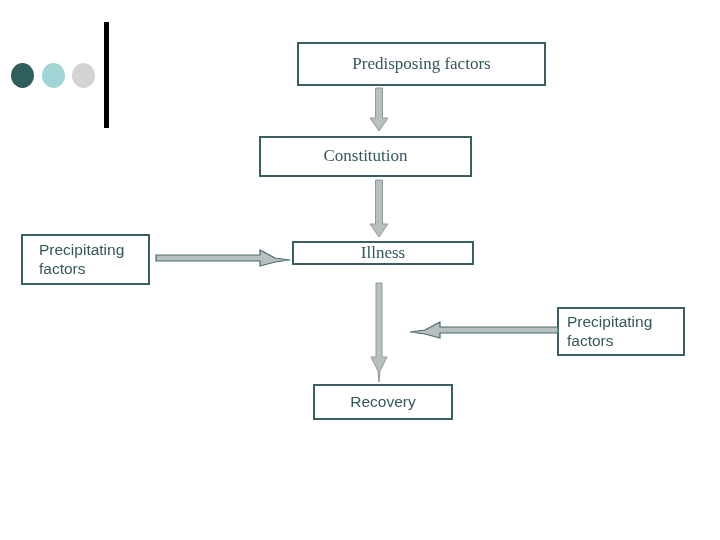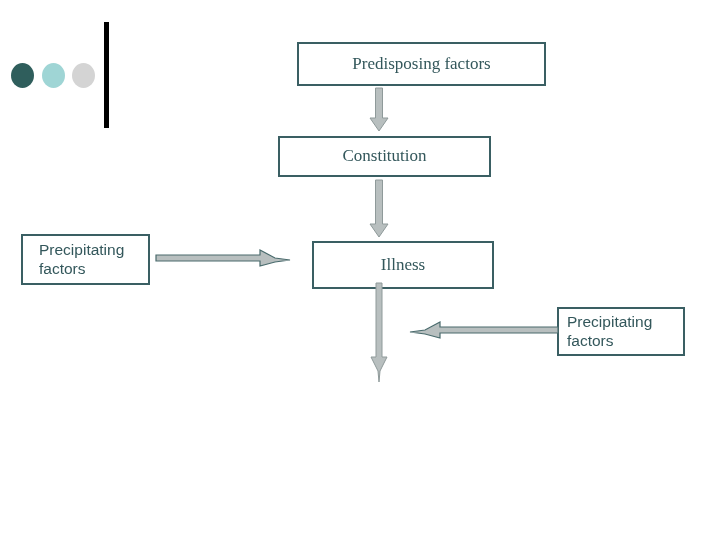--- a/index.html
+++ b/index.html
@@ -77,42 +77,45 @@
     <div class="deco-dot" style="left:11px; top:63px; width:23px; height:25px; background:#2f5e5c;"></div>
     <div class="deco-dot" style="left:42px; top:63px; width:23px; height:25px; background:#9fd5d5;"></div>
     <div class="deco-dot" style="left:72px; top:63px; width:23px; height:25px; background:#d4d4d4;"></div>
     <div class="deco-bar" style="left:104px; top:22px; width:5px; height:106px; background:#000000;"></div>
   </div>
 
   <div class="node center serif" style="left:257px; top:42px; width:249px; height:44px;margin-left:40px;">
     <span class="node-label">Predisposing factors</span>
   </div>
 
-  <div class="node center serif" style="left:278px; top:136px; width:213px; height:41px;">
+  <div class="node center serif" style="left:259px; top:136px; width:213px; height:41px;">
     <span class="node-label">Constitution</span>
   </div>
 
   <div class="node left sans pad-left" style="left:21px; top:234px; width:129px; height:51px;padding-left:8px;">
     <span class="node-label">
       <span>Precipitating</span><br>
       <span>factors</span>
     </span>
   </div>
 
-  <div class="node center serif" style="left:292px; top:241px; width:182px; height:48px;margin-left:20px;">
+  <div class="node center serif" style="left:292px; top:241px; width:182px; height:24px;">
     <span class="node-label">Illness</span>
   </div>
 
   <div class="node left sans pad-left" style="left:557px; top:307px; width:128px; height:49px;">
     <span class="node-label">
       <span>Precipitating</span><br>
       <span>factors</span>
     </span>
   </div>
 
+  <div class="node center sans" style="left:313px; top:384px; width:140px; height:36px;">
+    <span class="node-label">Recovery</span>
+  </div>
 
   <div class="arrow" style="left:367px; top:88px; width:24px; height:44px;">
     <svg width="24" height="44" viewBox="0 0 24 44">
       <polygon points="8.5,0 15.5,0 15.5,30 21,30 12,43 3,30 8.5,30" fill="#b8bfbf" stroke="#8f9a9a" stroke-width="1"></polygon>
     </svg>
   </div>
 
   <div class="arrow" style="left:367px; top:180px; width:24px; height:58px;">
     <svg width="24" height="58" viewBox="0 0 24 58">
       <polygon points="8.5,0 15.5,0 15.5,44 21,44 12,57 3,44 8.5,44" fill="#b8bfbf" stroke="#8f9a9a" stroke-width="1"></polygon>

